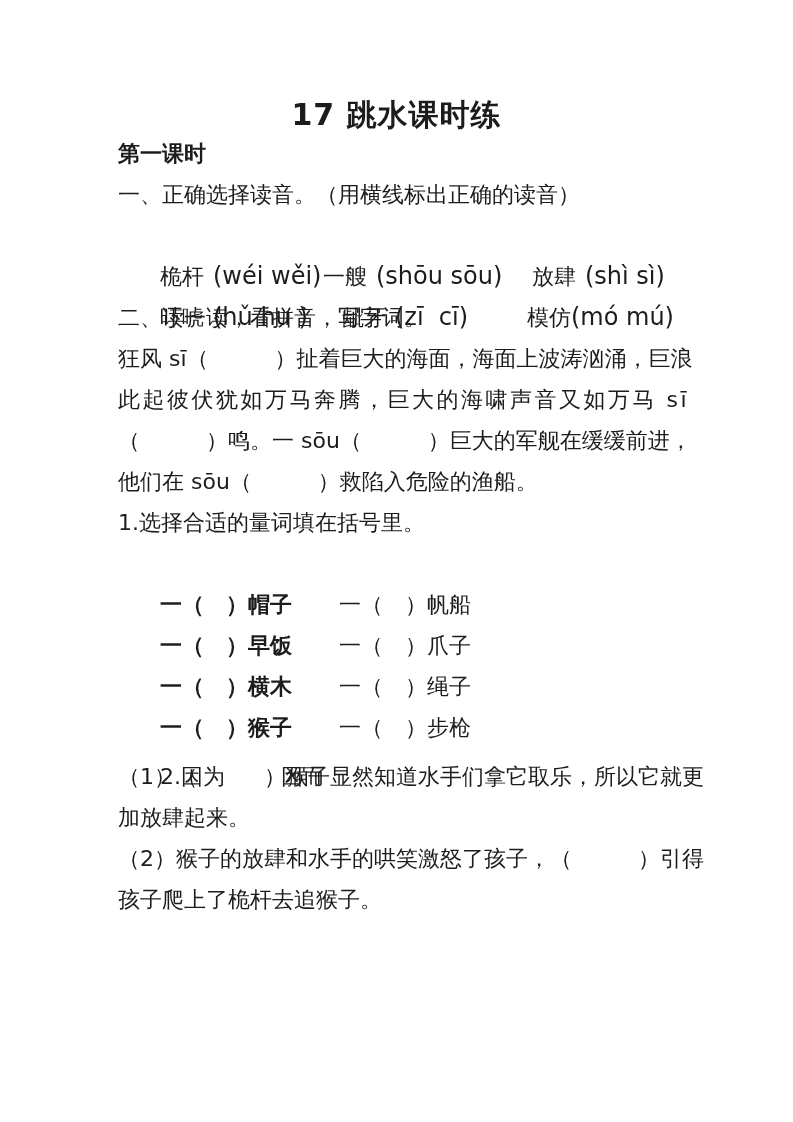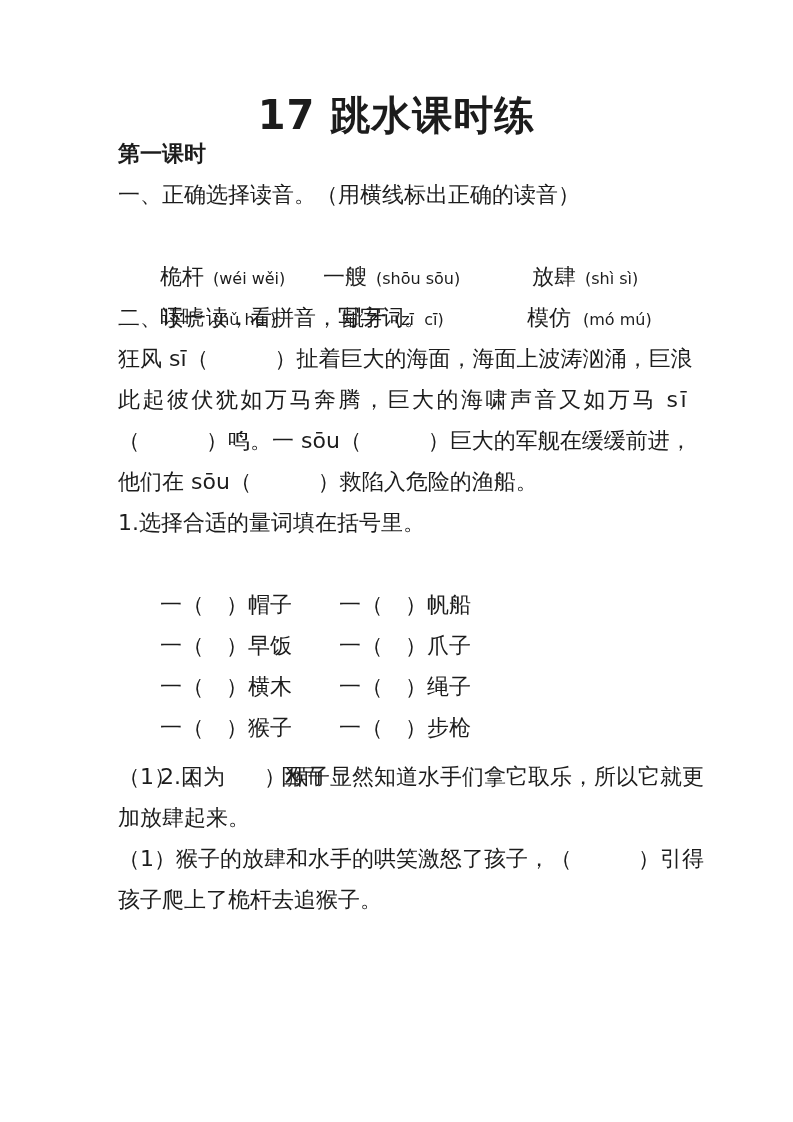--- a/index.html
+++ b/index.html
@@ -9,21 +9,21 @@
     margin:0 auto;
     background:#ffffff;
     overflow:hidden;
     color:#1c1c1c;
     
     font-family:"DejaVu Sans", serif;
   }
   .title{
     padding-top:97px;
     text-align:center;
-    font-size:40px;
+    font-size:30px;
     line-height:36px;
     font-weight:700;
     letter-spacing:1px;
   }
   .content{
     margin-left:118px;
     margin-right:95px;
   }
   .line{
     height:41px;
@@ -36,25 +36,25 @@
   }
   .ls{letter-spacing:2.5px;}
   .pitem{display:inline-block;white-space:pre;}
   .w163{width:163px;}
   .w209{width:209px;}
   .w182{width:182px;}
   .w185{width:185px;}
   .word{font-family:"Liberation Serif", serif;}
   .py{
     margin-left:9px;
-    font-size:16px;
+    font-size:24px;
     font-family:"DejaVu Sans", sans-serif;
   }
-  .py.tight{margin-left:12px;}
-  .mcol{display:inline-block;width:179px;white-space:pre;}
+  .py.tight{margin-left:0;}
+  .mcol{display:inline-block;width:179px;white-space:pre;font-weight:bold;}
   .sub2{margin-top:8px;}
   .optb{margin-left:56px;}
 </style>
 </head>
 <body>
 
 <div class="page">
 
   <div class="title">17 跳水课时练</div>
 
@@ -94,17 +94,17 @@
     <div class="line">
       <span class="mcol">一（　）猴子</span><span>一（　）步枪</span>
     </div>
 
     <div class="line sub2">
       <span>2.因为</span><span class="optb">因而</span>
     </div>
 
     <div class="line">（1）（　　　）猴子显然知道水手们拿它取乐，所以它就更</div>
     <div class="line">加放肆起来。</div>
-    <div class="line">（1）猴子的放肆和水手的哄笑激怒了孩子，（　　　）引得</div>
+    <div class="line">（2）猴子的放肆和水手的哄笑激怒了孩子，（　　　）引得</div>
     <div class="line">孩子爬上了桅杆去追猴子。</div>
 
   </div>
 </div>
 
 </body></html>

